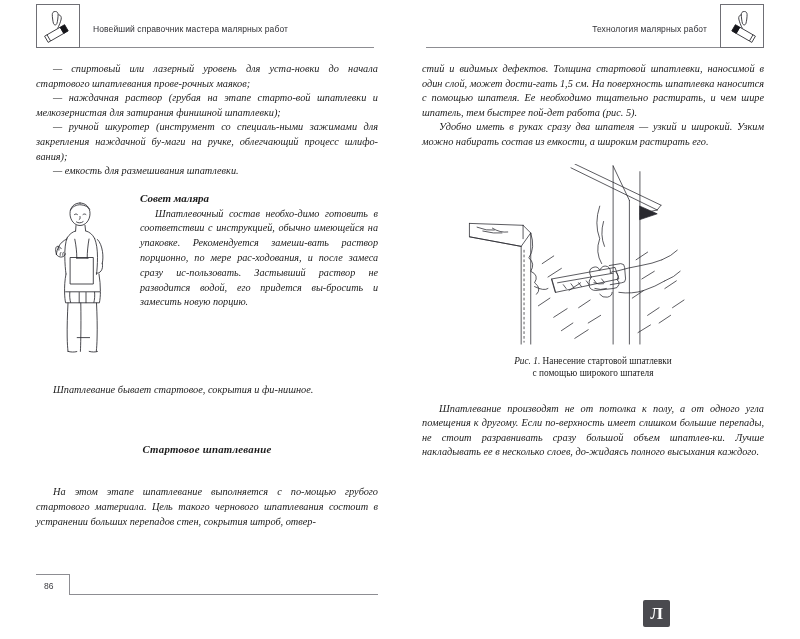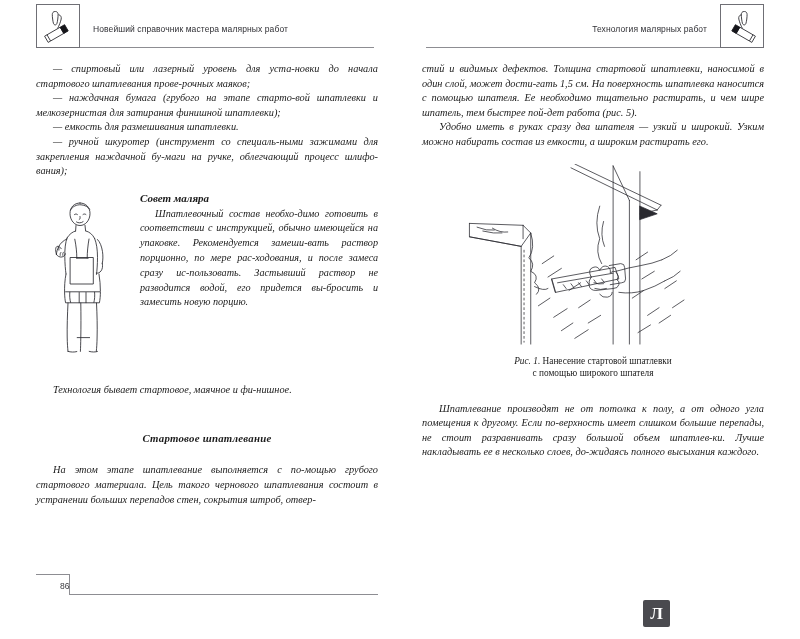--- a/index.html
+++ b/index.html
@@ -126,21 +126,21 @@
   .gap-sm { height: 14px; }
   .gap-md { height: 22px; }
   .gap-lg { height: 30px; }
 
   .section-head {
     text-align: center;
     font-style: italic;
     font-weight: bold;
     font-size: 10.8px;
     letter-spacing: .25px;
-    margin: 5px;
+    margin: 16px;
   }
 
   
   .figure-wrap {
     margin-top: 14px;
     width: 100%;
   }
   .figure-wrap svg { display: block; width: 100%; height: 182px; }
   .figcaption {
     margin-top: 9px;
@@ -179,21 +179,21 @@
   .left  .folio .tickbox { left: 0;  border-top: 1px solid #8d8d92; border-right: 1px solid #8d8d92; }
   .right .folio .tickbox { right: 0; border-top: 1px solid #8d8d92; border-left: 1px solid #8d8d92; }
 
   .folio .num {
     position: absolute;
     bottom: 4px;
     font-family: "Liberation Sans", sans-serif;
     font-size: 8.5px;
     color: #3a3a3f;
   }
-  .left  .folio .num { left: 24px; }
+  .left  .folio .num { left: 8px; }
   .right .folio .num { right: 8px; }
 
   
   .logo {
     position: absolute;
     right: 130px;
     bottom: 12px;
     width: 27px;
     height: 27px;
     background: #4a4a4f;
@@ -228,23 +228,23 @@
             <path d="M23.2 22.2l4.4-2.5 3.6 6.2-4.4 2.5z" fill="#15151a" stroke="#15151a"></path>
             <path d="M10 29.8l-2.4 1.4 3.6 6.2 2.4-1.4"></path>
           </g>
         </svg>
       </div>
       <div class="rh-title">Новейший справочник мастера малярных работ</div>
     </div>
 
     <div class="col">
       <p>— спиртовый или лазерный уровень для уста-новки до начала стартового шпатлевания прове-рочных маяков;</p>
-      <p>— наждачная бумага (грубого на этапе старто-вой шпатлевки и мелкозернистая для затирания финишной шпатлевки);</p>
+      <p>— наждачная раствор (грубая на этапе старто-вой шпатлевки и мелкозернистая для затирания финишной шпатлевки);</p>
+      <p>— ручной шкуротер (инструмент со специаль-ными зажимами для закрепления наждачной бу-маги на ручке, облегчающий процесс шлифо-вания);</p>
       <p>— емкость для размешивания шпатлевки.</p>
-      <p>— ручной шкуротер (инструмент со специаль-ными зажимами для закрепления наждачной бу-маги на ручке, облегчающий процесс шлифо-вания);</p>
     </div>
 
     <div class="tipbox">
       <div class="tip-figure">
         <svg viewBox="0 0 92 168" xmlns="http://www.w3.org/2000/svg">
           <g fill="none" stroke="#2a2a30" stroke-width="0.85" stroke-linecap="round" stroke-linejoin="round">
 
             <path d="M44 10c6 0 10 4.4 10 10.5 0 6.6-4.4 12-10 12s-10-5.4-10-12C34 14.4 38 10 44 10z"></path>
             <path d="M34.5 17c2-3.5 6-5.5 10.5-5.2 4.2.3 7 2.2 8.6 4.4"></path>
             <path d="M38.5 21.5c.9-.7 2-.7 2.9 0M47 21.5c.9-.7 2-.7 2.9 0"></path>
@@ -286,21 +286,21 @@
       </div>
       <div class="tip-text">
         <div class="tip-title">Совет маляра</div>
         <p class="tip-body">Шпатлевочный состав необхо-димо готовить в соответствии с инструкцией, обычно имеющейся на упаковке. Рекомендуется замеши-вать раствор порционно, по мере рас-ходования, и после замеса сразу ис-пользовать. Застывший раствор не разводится водой, его придется вы-бросить и замесить новую порцию.</p>
       </div>
     </div>
 
     <div class="gap-md"></div>
 
     <div class="col">
-      <p>Технология бывает стартовое, маячное и фи-нишное.</p>
+      <p>Шпатлевание бывает стартовое, сокрытия и фи-нишное.</p>
     </div>
 
     <div class="gap-lg"></div>
 
     <p class="section-head">Стартовое шпатлевание</p>
 
     <div class="gap-sm"></div>
 
     <div class="col">
       <p>На этом этапе шпатлевание выполняется с по-мощью грубого стартового материала. Цель такого чернового шпатлевания состоит в устранении больших перепадов стен, сокрытия штроб, отвер-</p>

